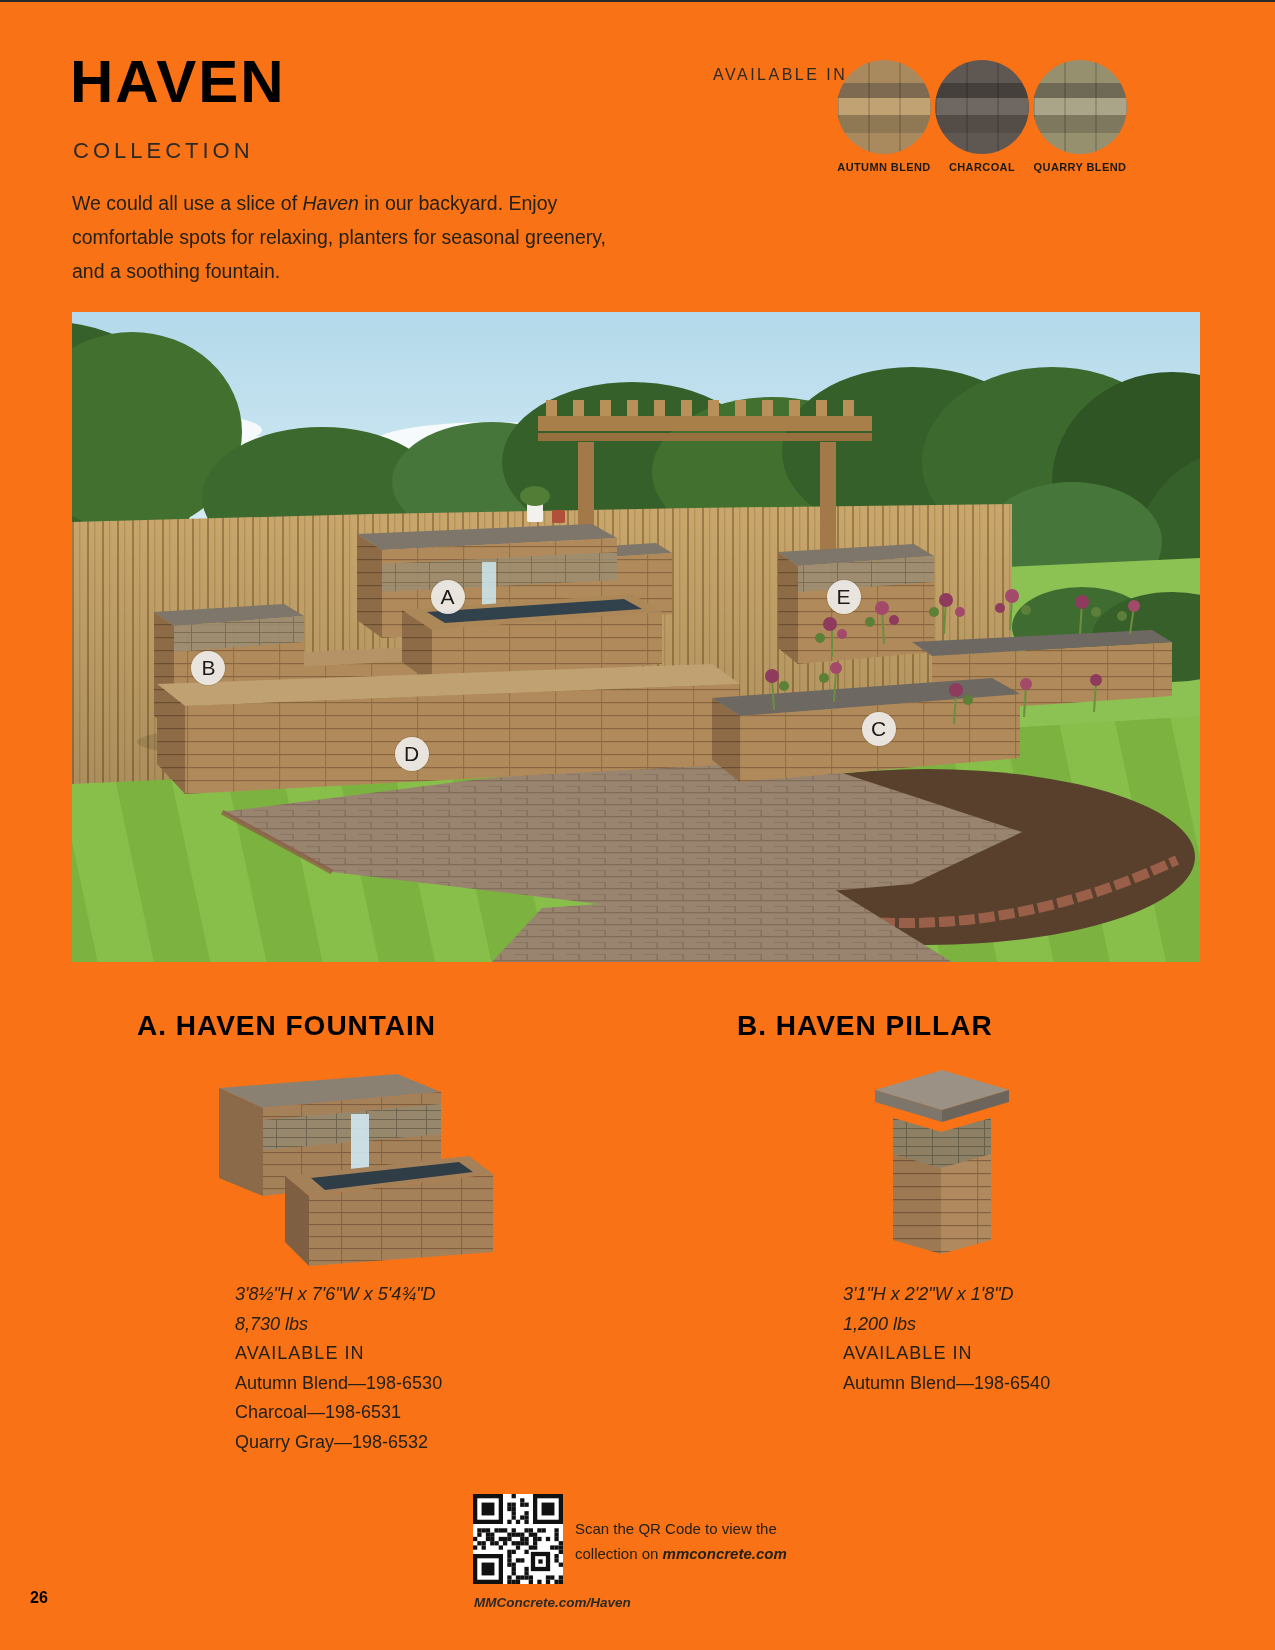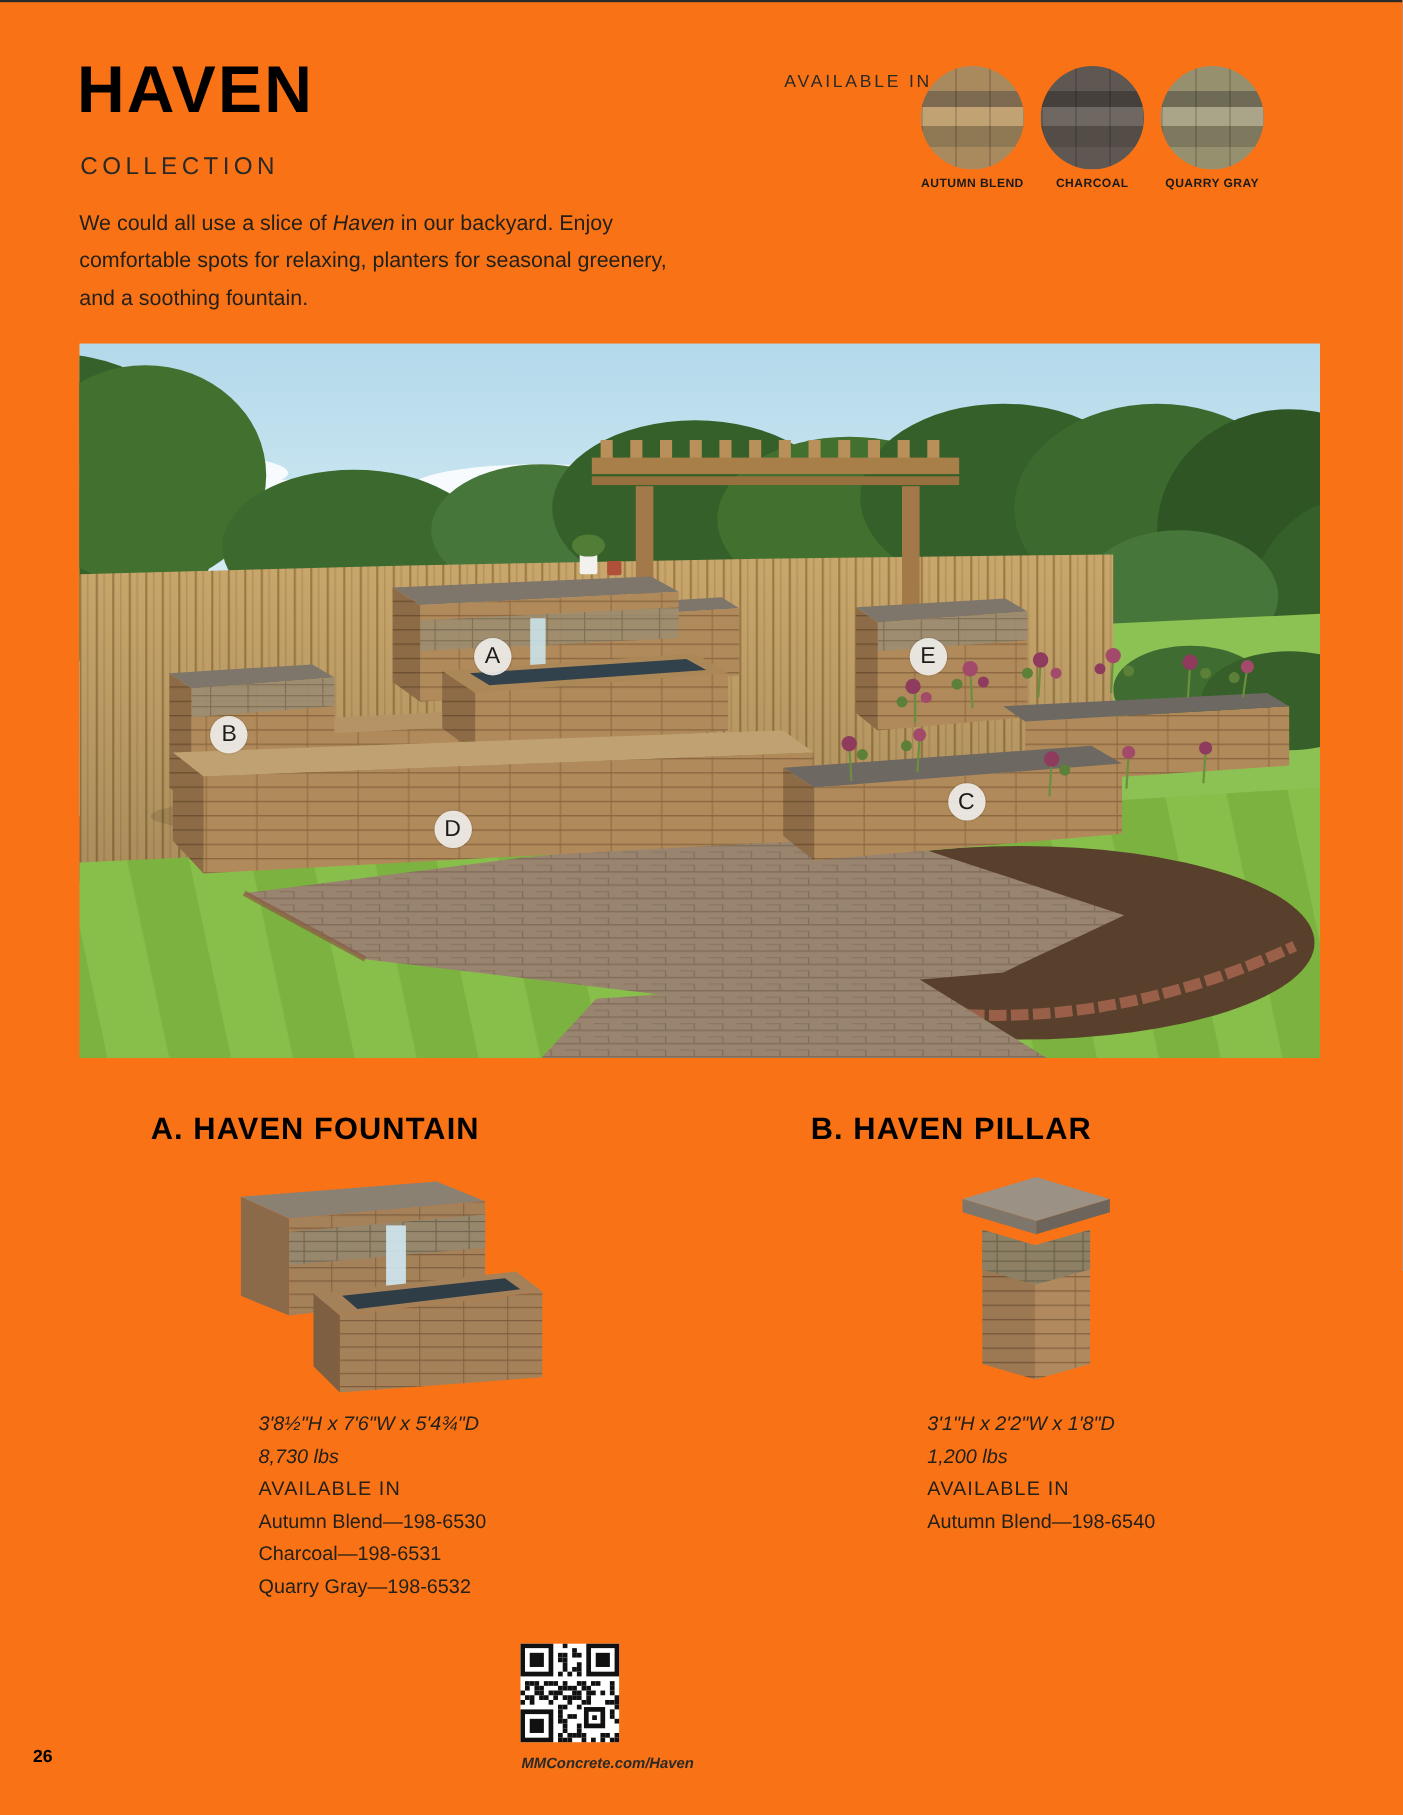--- a/index.html
+++ b/index.html
@@ -12,21 +12,21 @@
               letter-spacing:2px;color:#000;line-height:1;}
   .page-subtitle{position:absolute;left:73px;top:138px;font-size:22px;font-weight:400;
                  letter-spacing:4px;color:#2b2926;}
   .intro{position:absolute;left:72px;top:186px;width:548px;font-size:19.5px;
          line-height:34px;color:#232019;}
   .intro em{font-style:italic;}
 
   
   .avail-label{position:absolute;left:713px;top:66px;font-size:16px;letter-spacing:2.5px;
                color:#2b2926;}
-  .swatch-row{position:absolute;left:836px;top:60px;display:flex;gap:13px;}
+  .swatch-row{position:absolute;left:836px;top:60px;display:flex;gap:2px;}
   .swatch-col{width:96px;text-align:center;}
   .swatch-circle{width:94px;height:94px;border-radius:50%;margin:0 auto;
                  background:#a98a5e;}
   .swatch-name{margin-top:6px;font-size:11px;font-weight:bold;letter-spacing:.4px;
                line-height:1.3;color:#1c1a18;}
 
   
   .photo{position:absolute;left:72px;top:312px;width:1128px;height:650px;overflow:hidden;}
   .photo svg{display:block;width:100%;height:100%;}
   .callout{position:absolute;width:34px;height:34px;margin:-17px 0 0 -17px;border-radius:50%;
@@ -70,21 +70,21 @@
     <div class="swatch-col">
       <div class="swatch-circle" style="background: repeating-linear-gradient(90deg, rgba(0, 0, 0, 0.15) 0px, rgba(0, 0, 0, 0.15) 2px, rgba(255, 255, 255, 0) 2px, rgba(255, 255, 255, 0) 31px), linear-gradient(rgb(169, 138, 94) 0px, rgb(169, 138, 94) 24%, rgb(125, 106, 80) 24%, rgb(125, 106, 80) 40%, rgb(192, 162, 115) 40%, rgb(192, 162, 115) 58%, rgb(143, 120, 84) 58%, rgb(143, 120, 84) 78%, rgb(169, 138, 94) 78%, rgb(169, 138, 94) 100%);"></div>
       <div class="swatch-name">AUTUMN BLEND</div>
     </div>
     <div class="swatch-col">
       <div class="swatch-circle" style="background: repeating-linear-gradient(90deg, rgba(0, 0, 0, 0.15) 0px, rgba(0, 0, 0, 0.15) 2px, rgba(255, 255, 255, 0) 2px, rgba(255, 255, 255, 0) 31px), linear-gradient(rgb(95, 87, 82) 0px, rgb(95, 87, 82) 24%, rgb(69, 64, 60) 24%, rgb(69, 64, 60) 40%, rgb(111, 103, 97) 40%, rgb(111, 103, 97) 58%, rgb(84, 77, 71) 58%, rgb(84, 77, 71) 78%, rgb(95, 87, 82) 78%, rgb(95, 87, 82) 100%);"></div>
       <div class="swatch-name">CHARCOAL</div>
     </div>
     <div class="swatch-col">
       <div class="swatch-circle" style="background: repeating-linear-gradient(90deg, rgba(0, 0, 0, 0.15) 0px, rgba(0, 0, 0, 0.15) 2px, rgba(255, 255, 255, 0) 2px, rgba(255, 255, 255, 0) 31px), linear-gradient(rgb(151, 144, 111) 0px, rgb(151, 144, 111) 24%, rgb(111, 106, 86) 24%, rgb(111, 106, 86) 40%, rgb(170, 164, 137) 40%, rgb(170, 164, 137) 58%, rgb(126, 120, 95) 58%, rgb(126, 120, 95) 78%, rgb(151, 144, 111) 78%, rgb(151, 144, 111) 100%);"></div>
-      <div class="swatch-name">QUARRY GRAY</div>
+      <div class="swatch-name">QUARRY BLEND</div>
     </div>
   </div>
 
   <div class="photo">
     <svg viewBox="0 0 1128 650" preserveAspectRatio="none">
       <defs>
         <linearGradient id="sky" x1="0" y1="0" x2="0" y2="1">
           <stop offset="0" stop-color="#b3d9ea"></stop>
             <stop offset=".55" stop-color="#d8ecf5"></stop>
             <stop offset="1" stop-color="#eef7fb"></stop>
@@ -468,14 +468,18 @@
           <rect x="36" y="80" width="4" height="4"></rect>
           <rect x="40" y="80" width="4" height="4"></rect>
           <rect x="52" y="80" width="4" height="4"></rect>
           <rect x="60" y="80" width="4" height="4"></rect>
           <rect x="68" y="80" width="4" height="4"></rect>
           <rect x="76" y="80" width="4" height="4"></rect>
           <rect x="80" y="80" width="4" height="4"></rect>
         </g>
     </svg>
   </div>
+  <div class="qr-caption">
+    <div>Scan the QR Code to view the</div>
+    <div><span>collection on </span><b>mmconcrete.com</b></div>
+  </div>
   <div class="site-url">MMConcrete.com/Haven</div>
 </div>
 
 </body></html>

